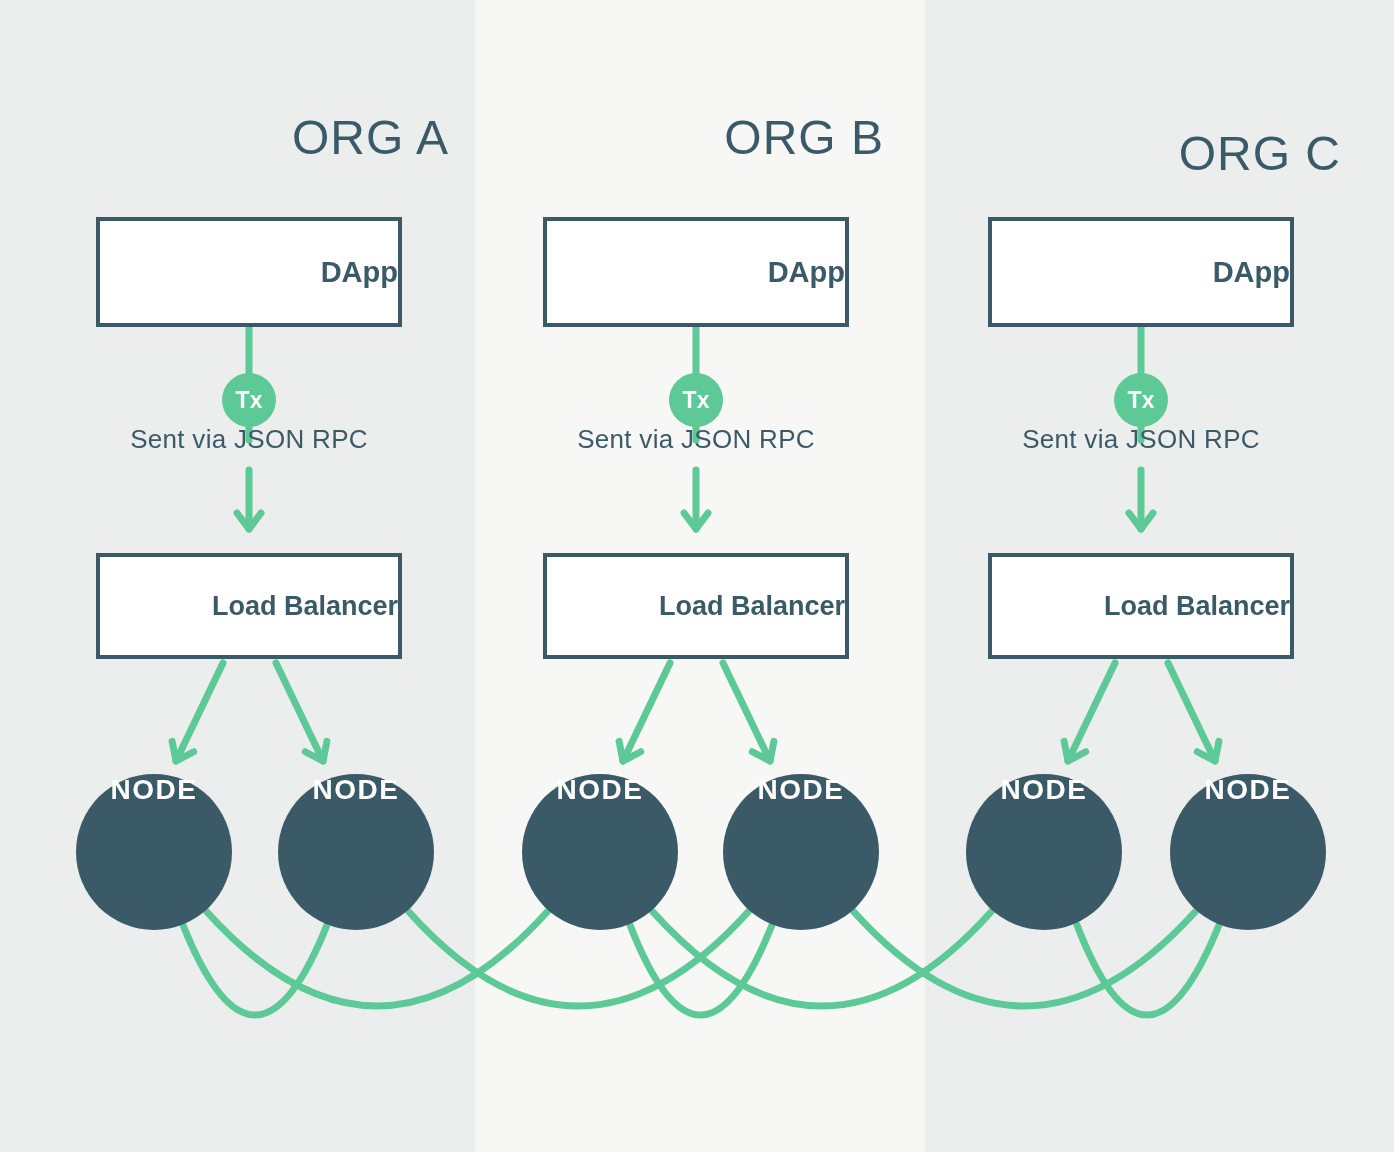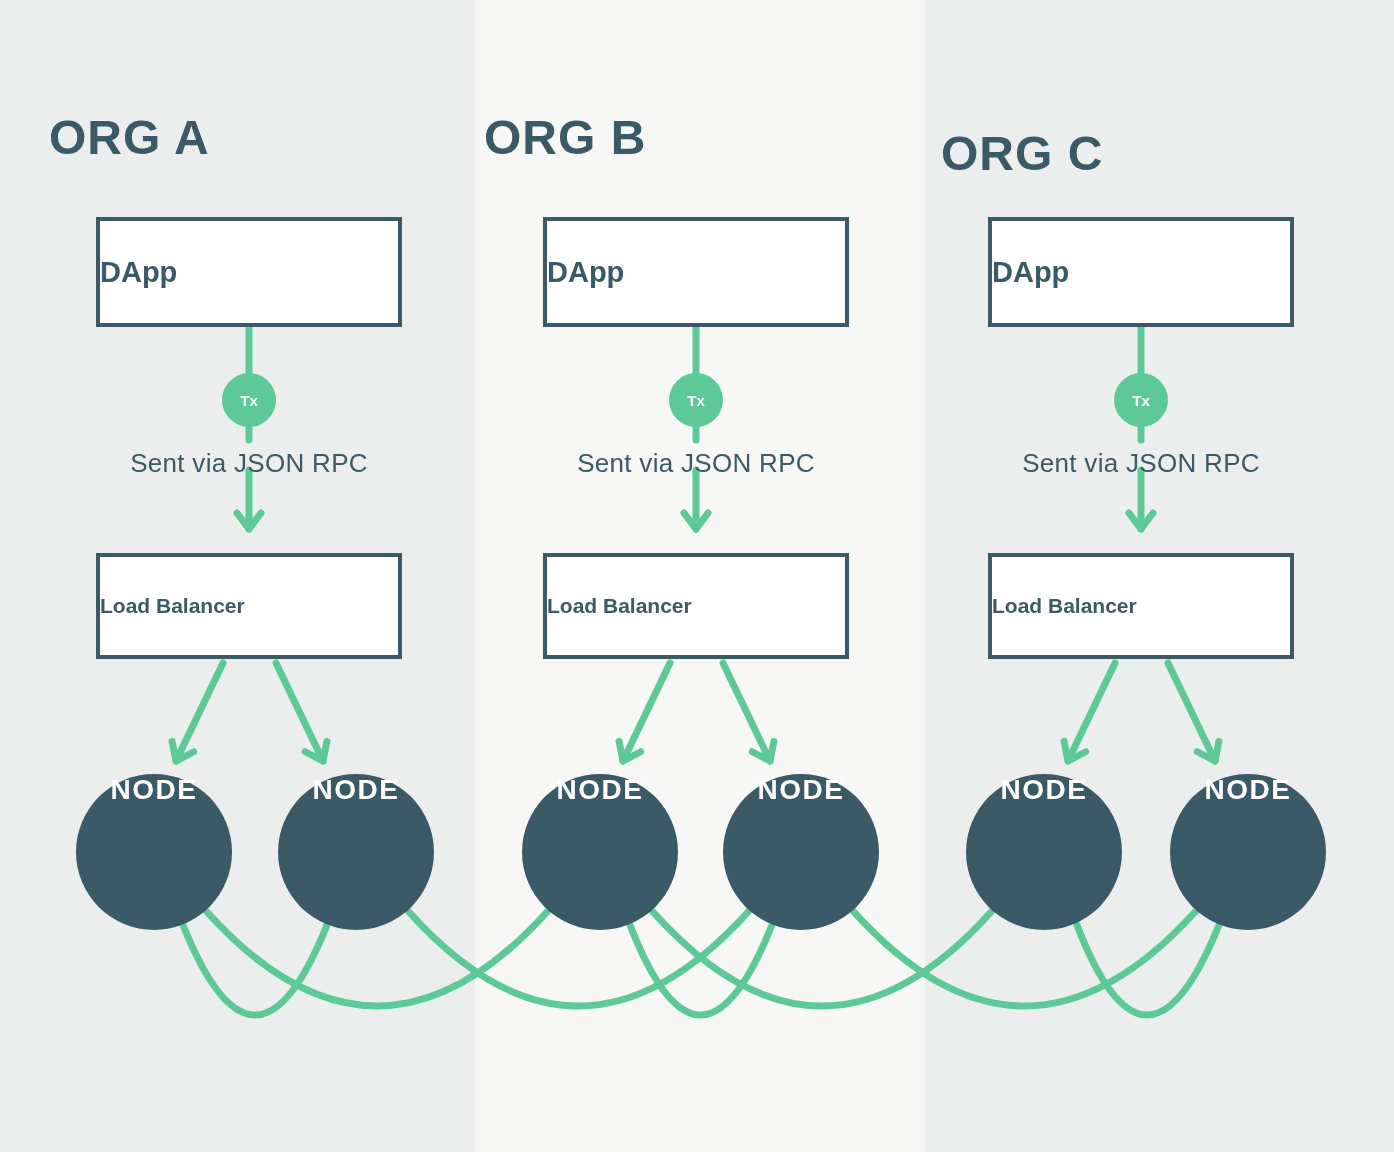--- a/index.html
+++ b/index.html
@@ -16,36 +16,36 @@
   .canvas{position:relative;width:1394px;height:1152px;overflow:hidden;}
 
   .panel{position:absolute;top:0;height:1152px;}
   .panel-a{left:0;width:475px;background:var(--panel-side);}
   .panel-b{left:475px;width:450px;background:var(--panel-middle);}
   .panel-c{left:925px;width:469px;background:var(--panel-side);}
 
   svg.wires{position:absolute;left:0;top:0;width:1394px;height:1152px;z-index:1;}
   svg.wires path, svg.wires line{stroke:var(--green);stroke-width:7;fill:none;stroke-linecap:round;}
 
-  .org-title{position:absolute;top:110px;width:400px;text-align:left;z-index:2;
-    font-size:48px;font-weight:700;letter-spacing:1px;color:var(--slate);}
+  .org-title{position:absolute;top:110px;width:400px;text-align:right;z-index:2;
+    font-size:48px;font-weight:400;letter-spacing:1px;color:var(--slate);}
   .t-a{left:49px;} .t-b{left:484px;} .t-c{left:941px;margin-top:16px;}
 
   .box{position:absolute;width:306px;background:var(--box-fill);border:4px solid var(--slate);
-    display:flex;align-items:center;justify-content:flex-start;z-index:2;color:var(--slate);font-weight:700;}
+    display:flex;align-items:center;justify-content:flex-end;z-index:2;color:var(--slate);font-weight:700;}
   .dapp{top:217px;height:110px;font-size:29px;}
-  .lb{top:553px;height:106px;font-size:21px;}
+  .lb{top:553px;height:106px;font-size:27px;}
   .col1{left:96px;} .col2{left:543px;} .col3{left:988px;}
 
   .tx{position:absolute;top:373px;width:54px;height:54px;border-radius:50%;background:var(--green);
     display:flex;align-items:center;justify-content:center;z-index:2;
-    color:var(--text-on-dark);font-size:15px;font-weight:700;}
+    color:var(--text-on-dark);font-size:23px;font-weight:700;}
   .tx-a{left:222px;} .tx-b{left:669px;} .tx-c{left:1114px;}
 
-  .caption{position:absolute;top:448px;width:360px;text-align:center;z-index:2;
+  .caption{position:absolute;top:424px;width:360px;text-align:center;z-index:2;
     font-size:26px;font-weight:500;color:var(--slate);letter-spacing:0.3px;}
   .cap-a{left:69px;} .cap-b{left:516px;} .cap-c{left:961px;}
 
   .node{position:absolute;top:774px;width:156px;height:156px;border-radius:50%;background:var(--slate);
     display:flex;justify-content:center;z-index:2;
     color:var(--text-on-dark);font-size:28px;font-weight:700;letter-spacing:1.5px;}
   .n-a1{left:76px;}  .n-a2{left:278px;}
   .n-b1{left:522px;} .n-b2{left:723px;}
   .n-c1{left:966px;} .n-c2{left:1170px;}
 </style>

